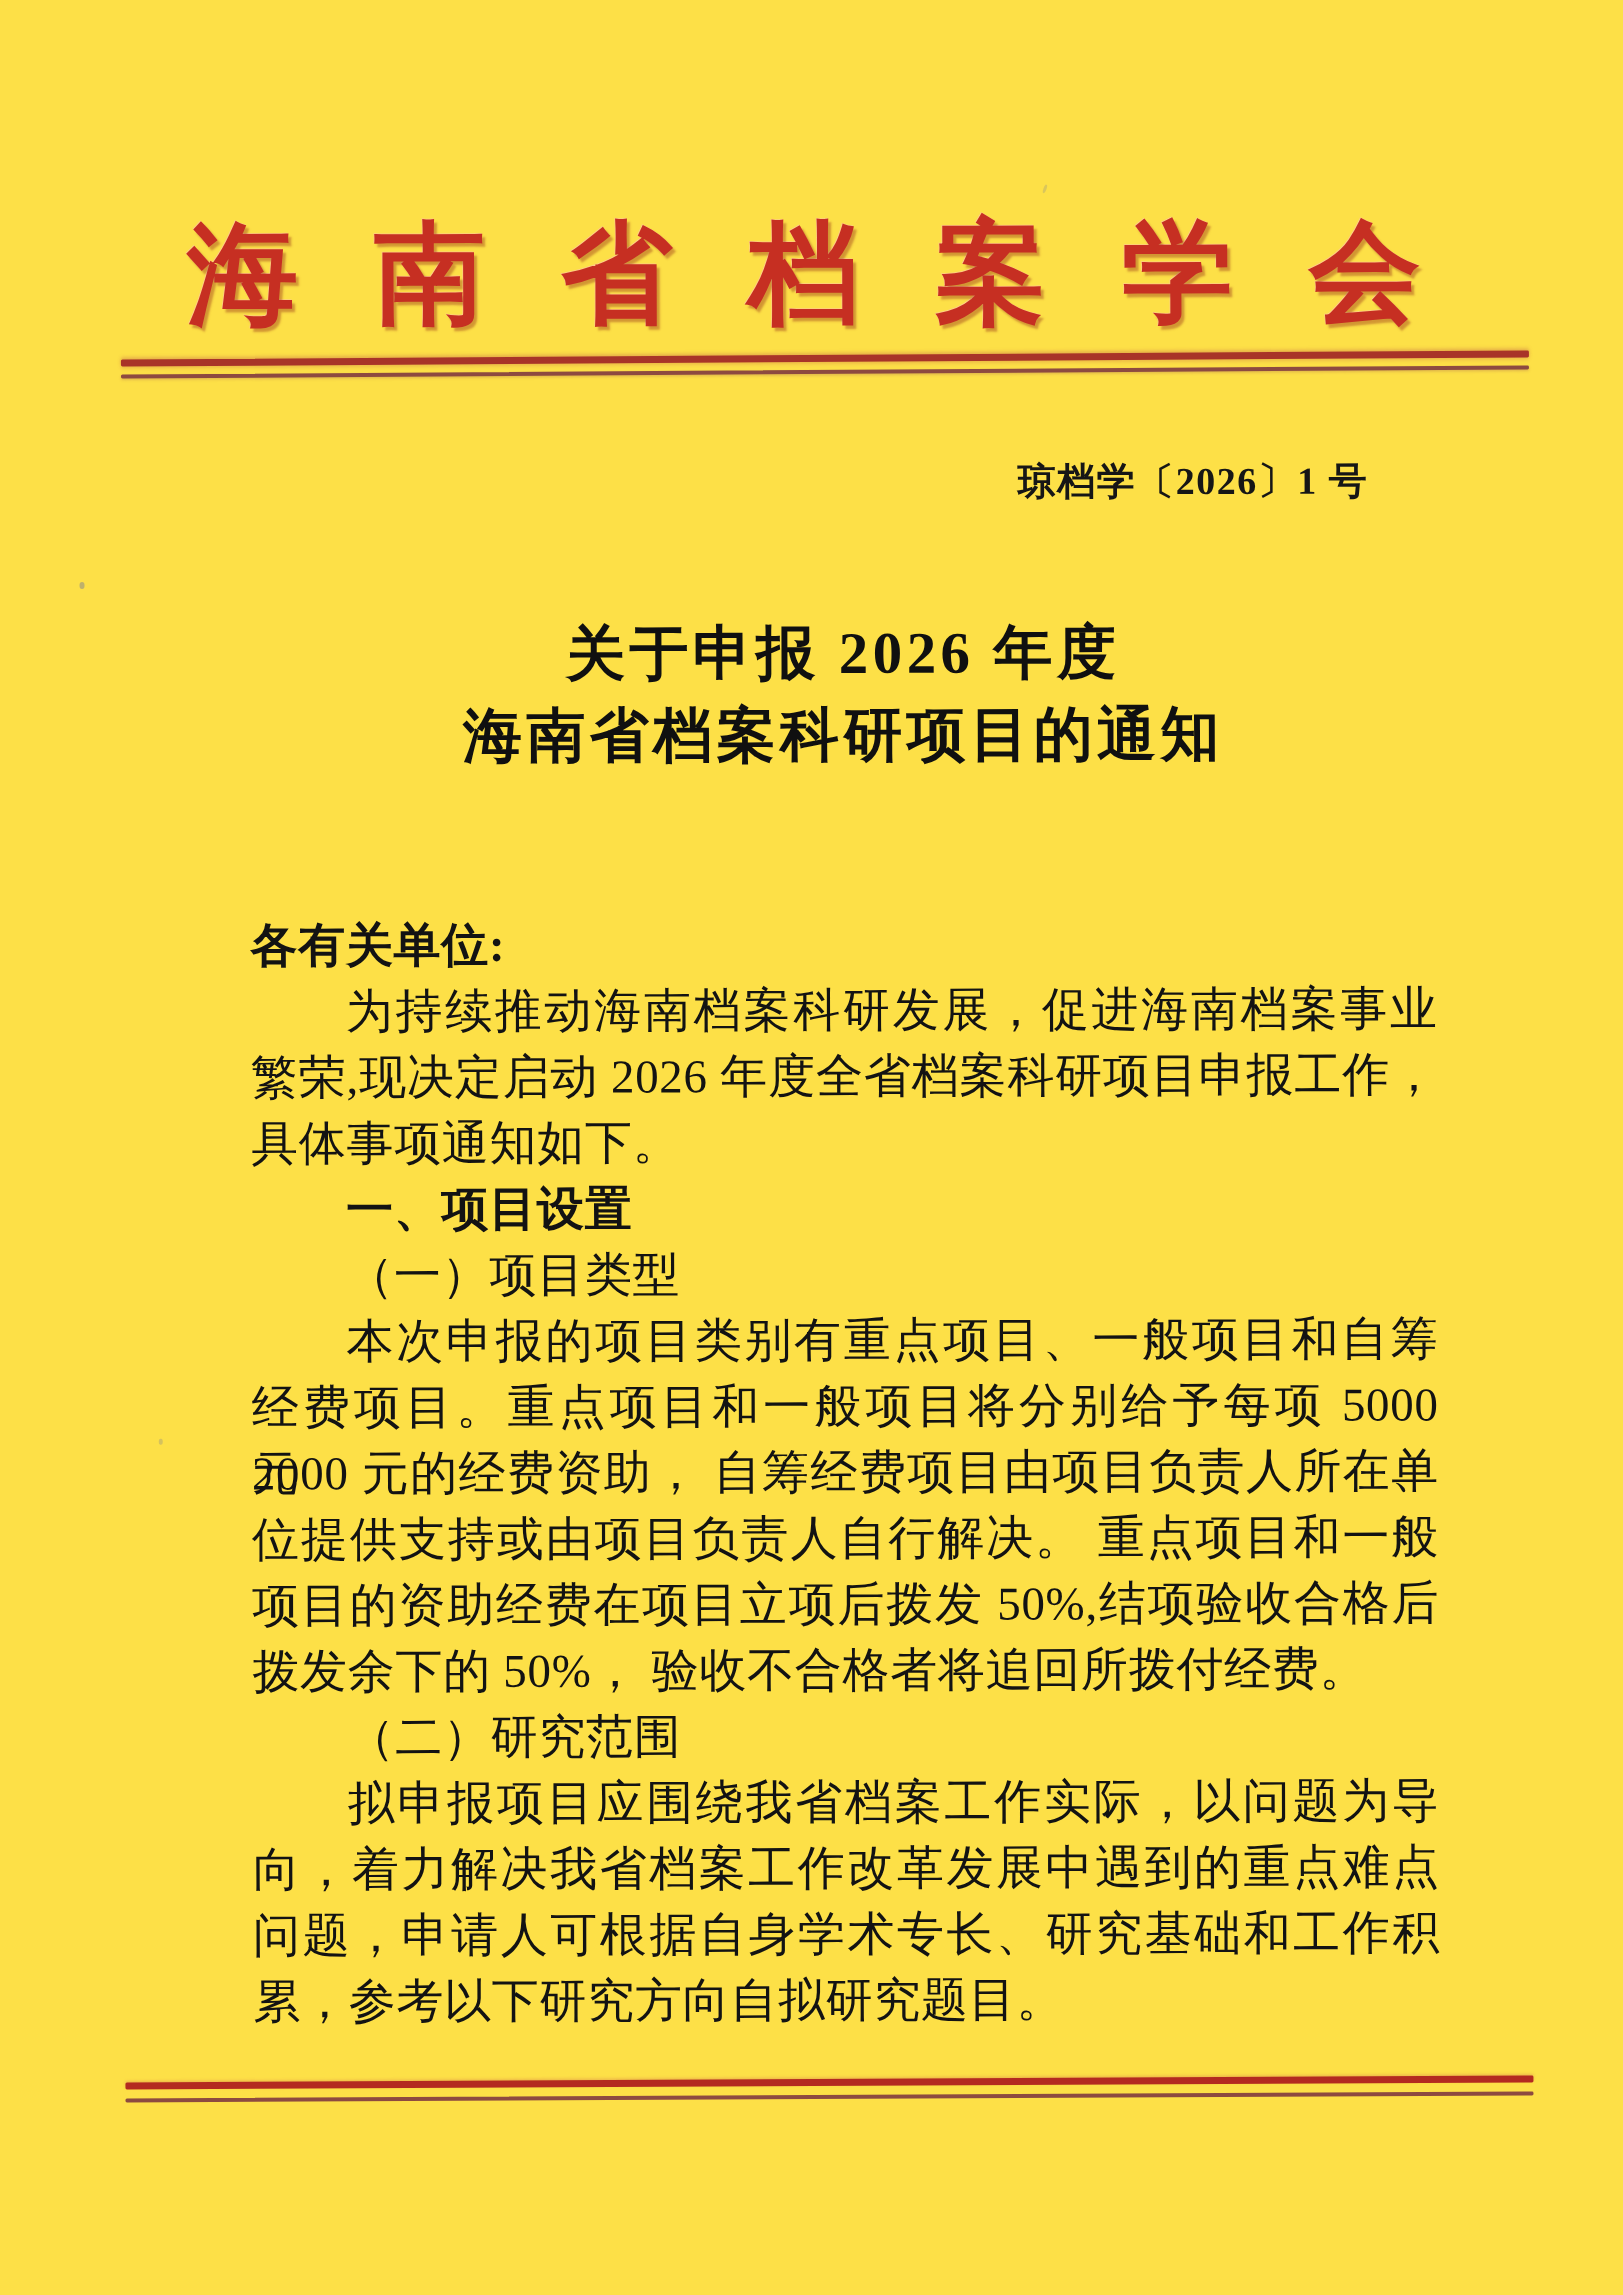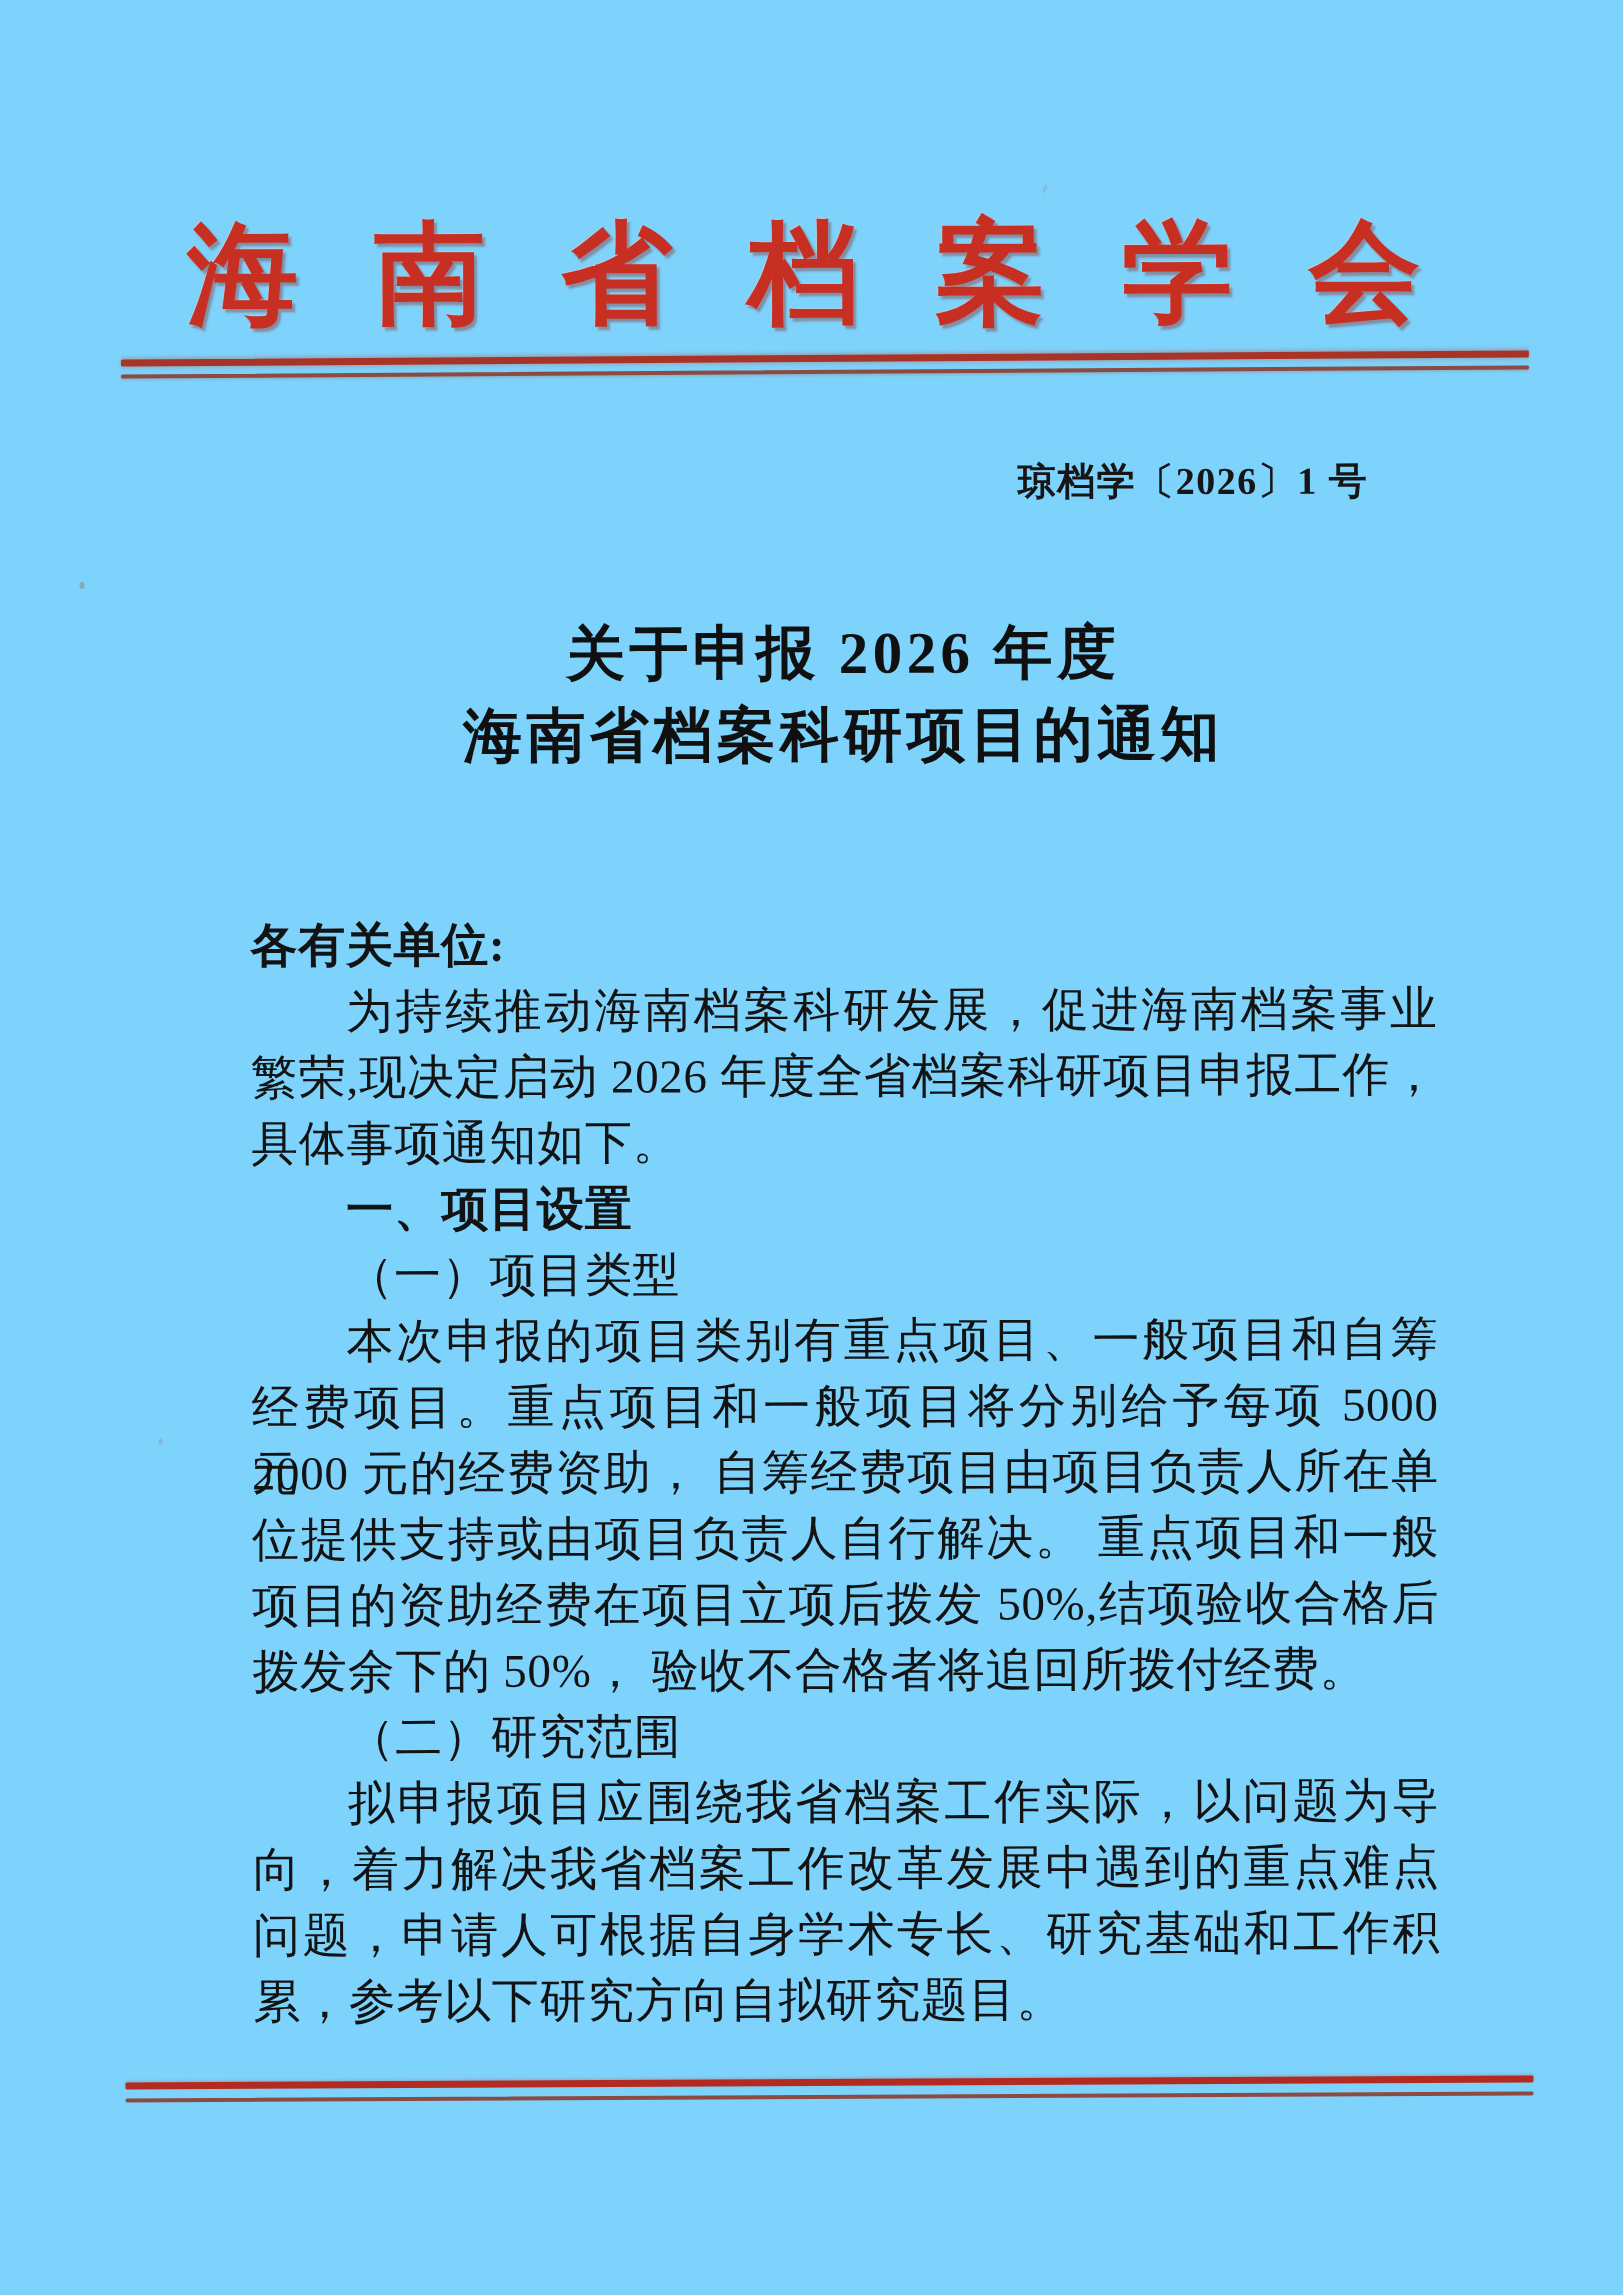--- a/index.html
+++ b/index.html
@@ -4,21 +4,21 @@
 <style>
   html, body { margin: 0; padding: 0; }
   body {
     width: 1623px; height: 2295px;
     background: #f2f2f2;
     font-family: "Liberation Serif", "DejaVu Serif", serif;
   }
   .page {
     position: relative;
     width: 1623px; height: 2295px;
-    background: #7dd3fc;
+    background: #fde047;
     overflow: hidden;
     color: #141414;
   }
   .tilt { transform: rotate(-0.15deg); transform-origin: 50% 50%; }
 
   
   .org {
     position: absolute;
     top: 211px; left: 0; width: 1623px;
     margin: 0; padding-left: 59px;

